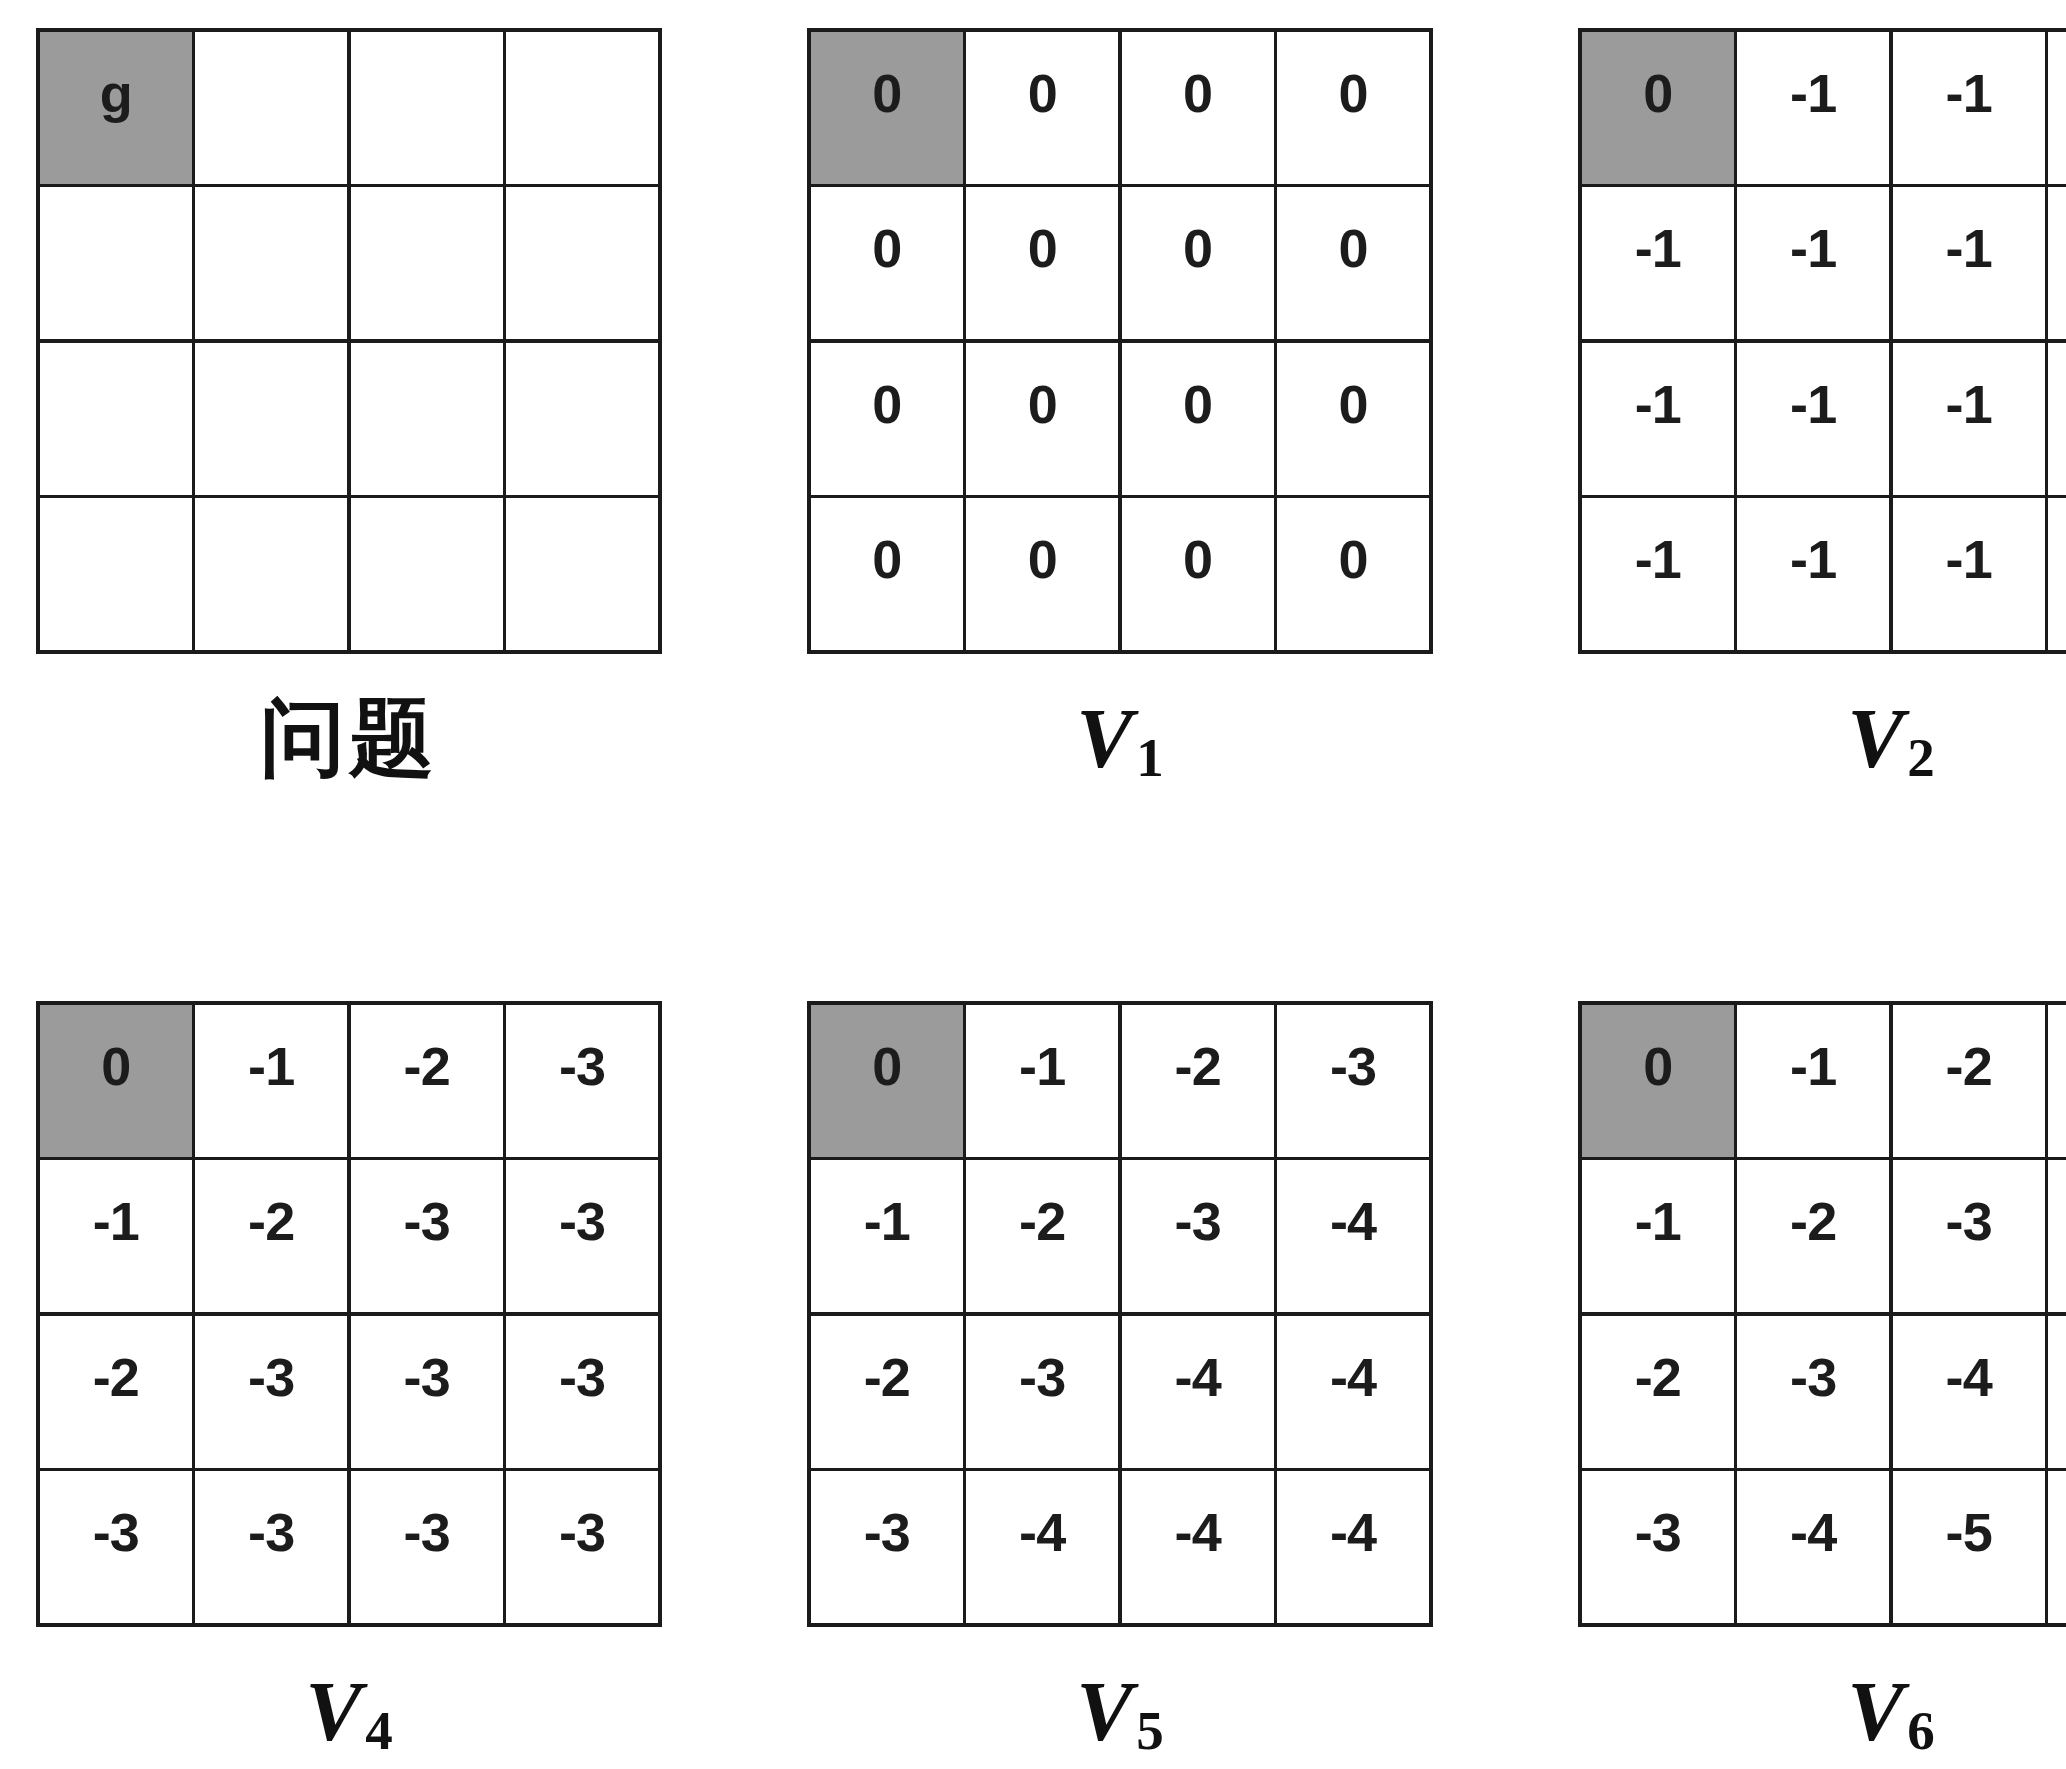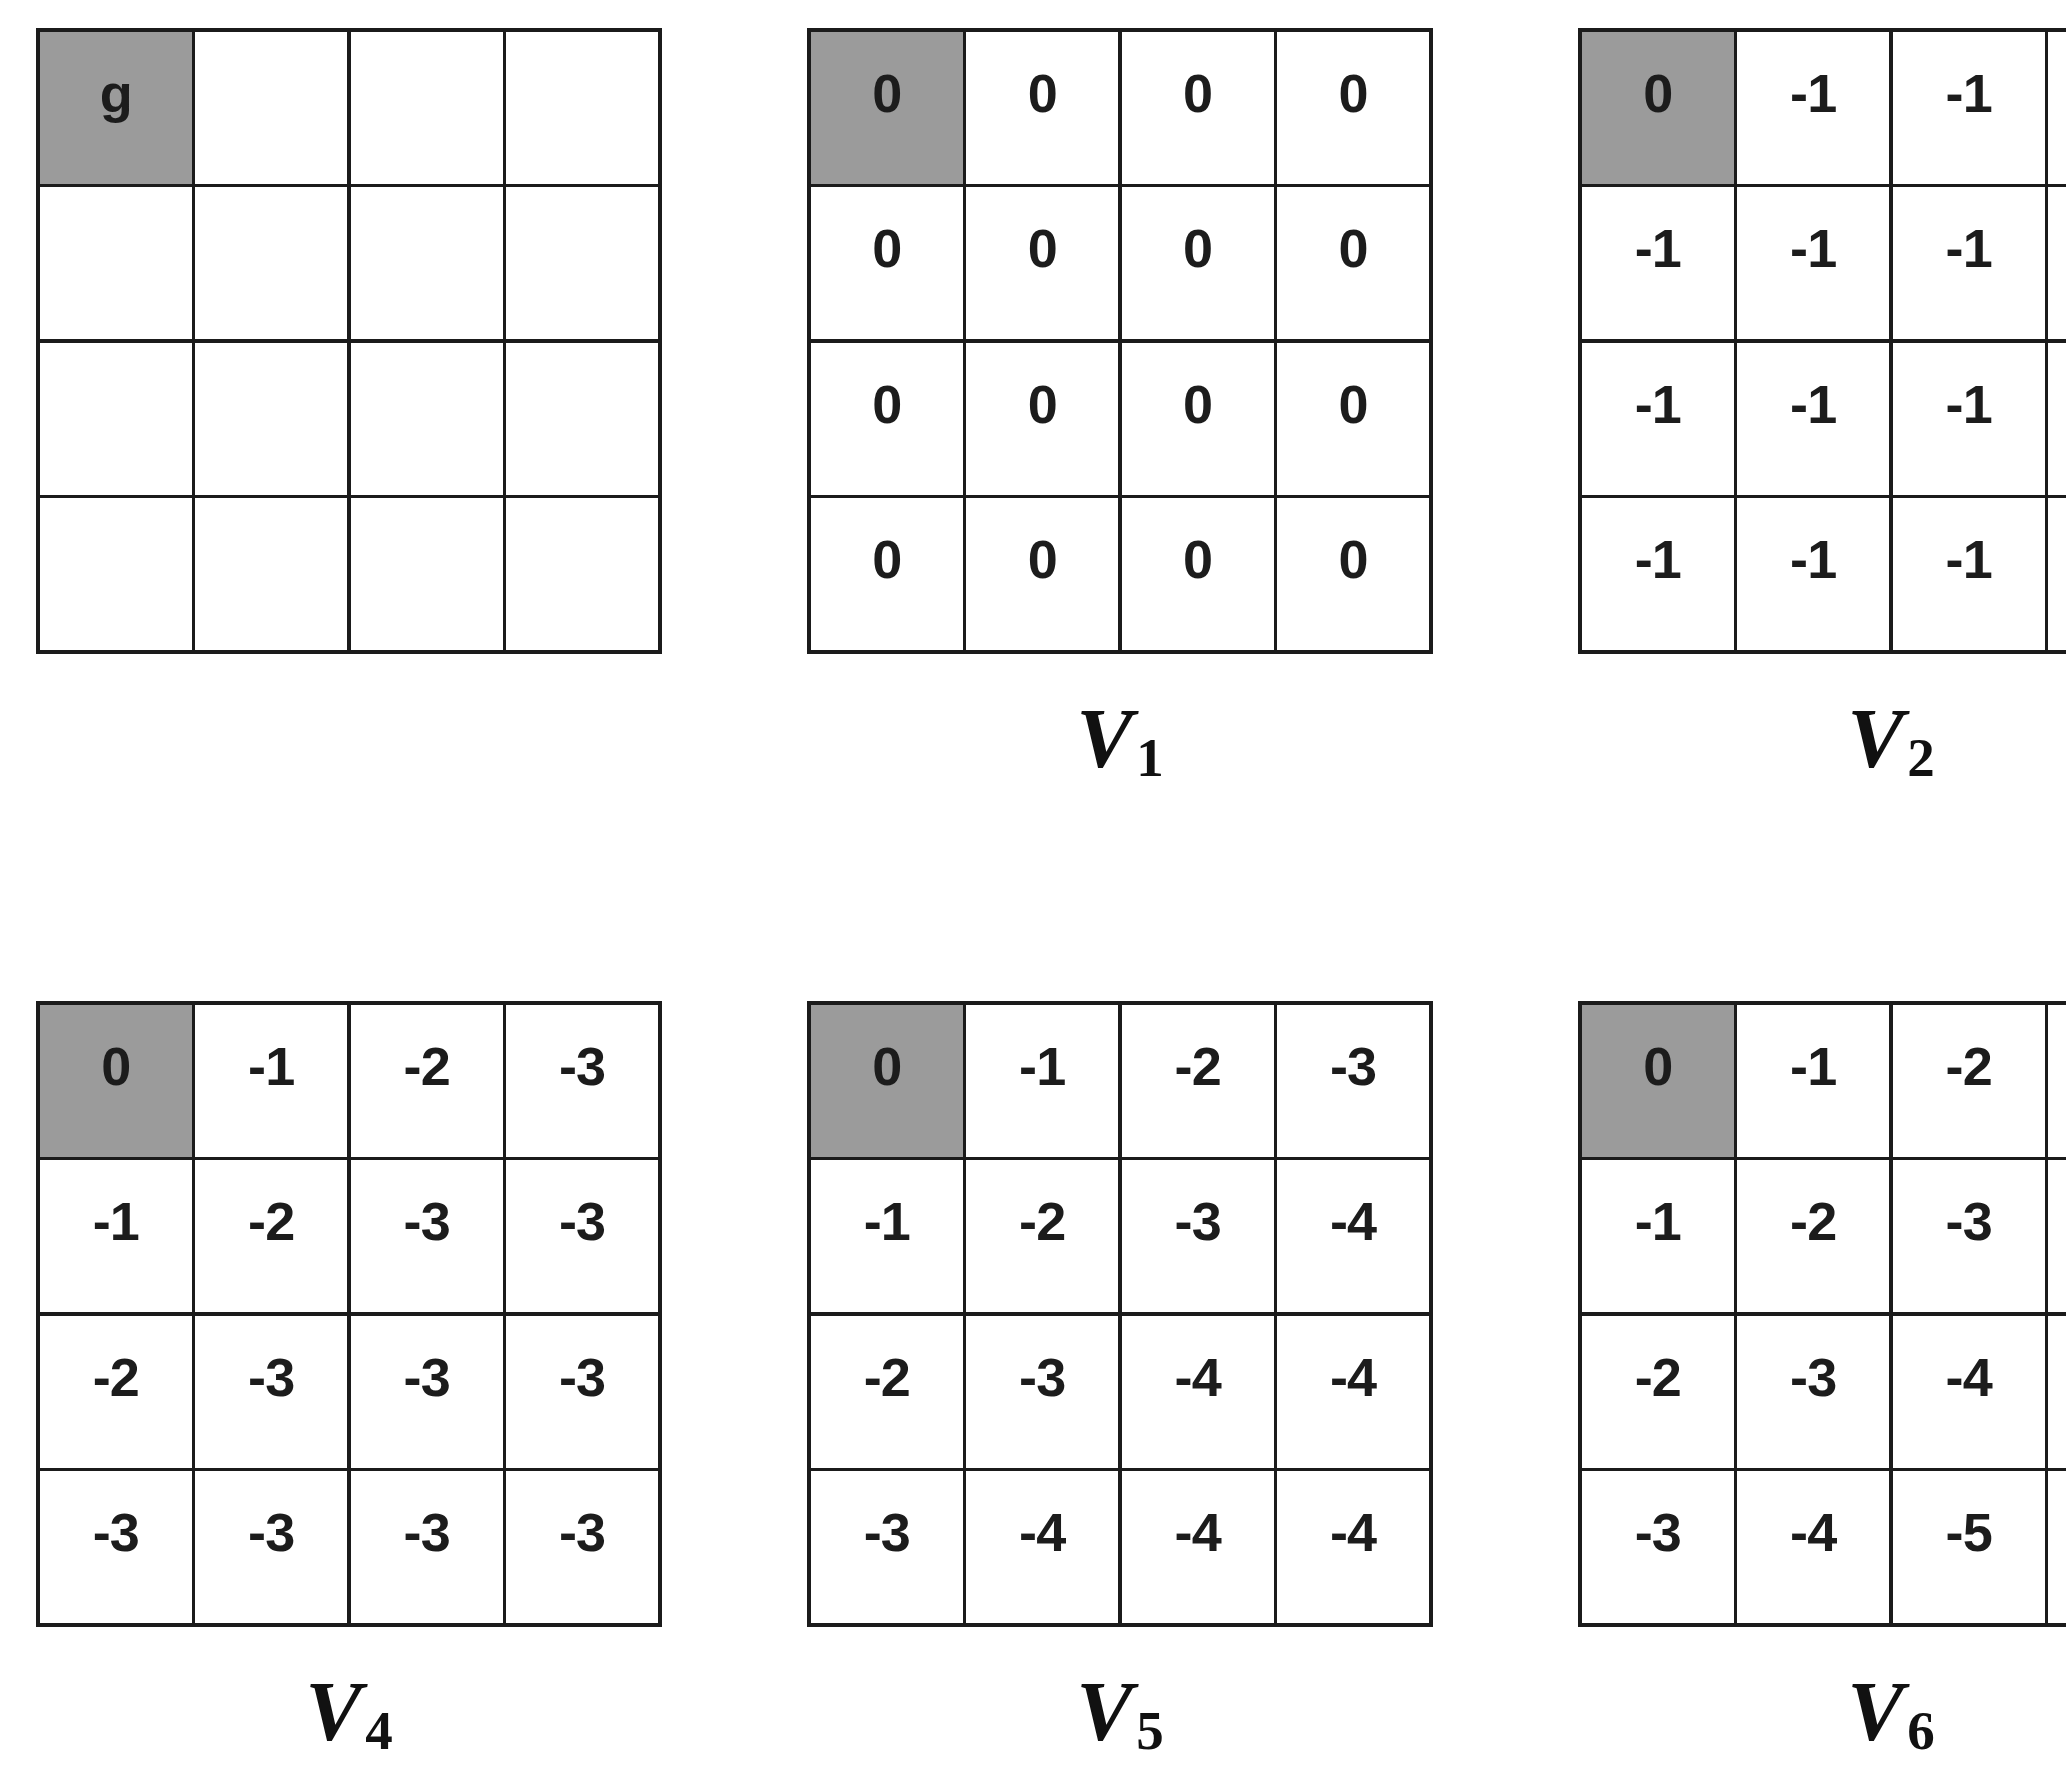--- a/index.html
+++ b/index.html
@@ -102,20 +102,23 @@
           <div class="cell" style="color: rgb(28, 28, 28);"></div>
           <div class="cell" style="color: rgb(28, 28, 28);"></div>
           <div class="cell" style="color: rgb(28, 28, 28);"></div>
           <div class="cell" style="color: rgb(28, 28, 28);"></div>
           <div class="cell" style="color: rgb(28, 28, 28);"></div>
           <div class="cell" style="color: rgb(28, 28, 28);"></div>
           <div class="cell" style="color: rgb(28, 28, 28);"></div>
           <div class="cell" style="color: rgb(28, 28, 28);"></div>
           <div class="cell" style="color: rgb(28, 28, 28);"></div>
         </div>
+        <figcaption class="cap">
+          <span class="cjk">问题</span>
+        </figcaption>
       </figure>
       <figure class="fig">
         <div class="grid" style="border-color: rgb(27, 27, 27); background: rgb(27, 27, 27);">
           <div class="cell goal" style="background: rgb(155, 155, 155); color: rgb(28, 28, 28);">0</div>
           <div class="cell" style="color: rgb(28, 28, 28);">0</div>
           <div class="cell" style="color: rgb(28, 28, 28);">0</div>
           <div class="cell" style="color: rgb(28, 28, 28);">0</div>
           <div class="cell" style="color: rgb(28, 28, 28);">0</div>
           <div class="cell" style="color: rgb(28, 28, 28);">0</div>
           <div class="cell" style="color: rgb(28, 28, 28);">0</div>

